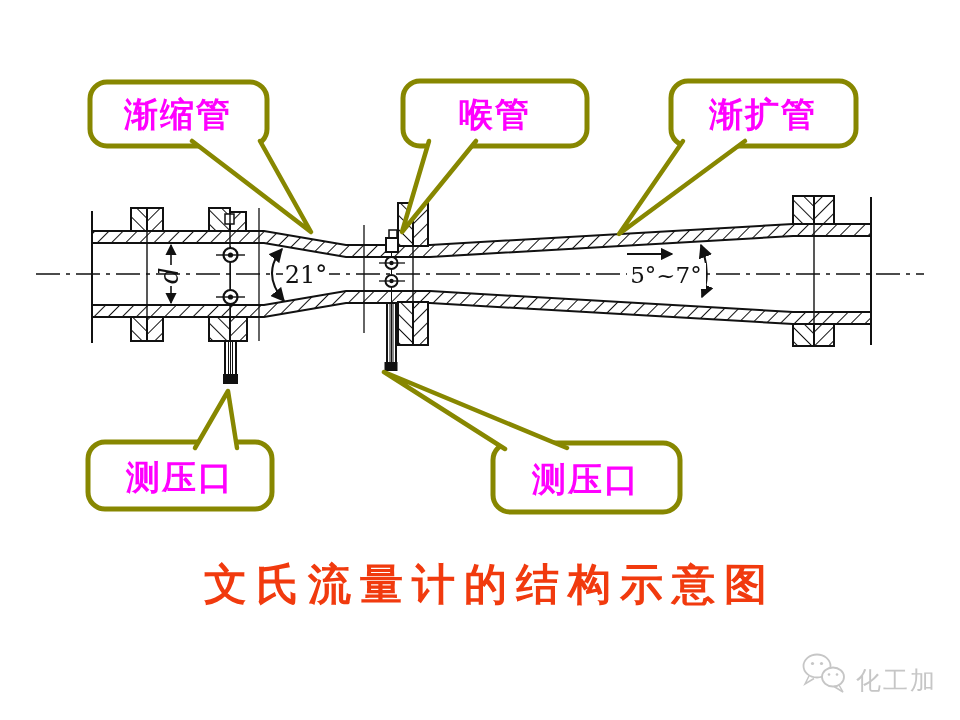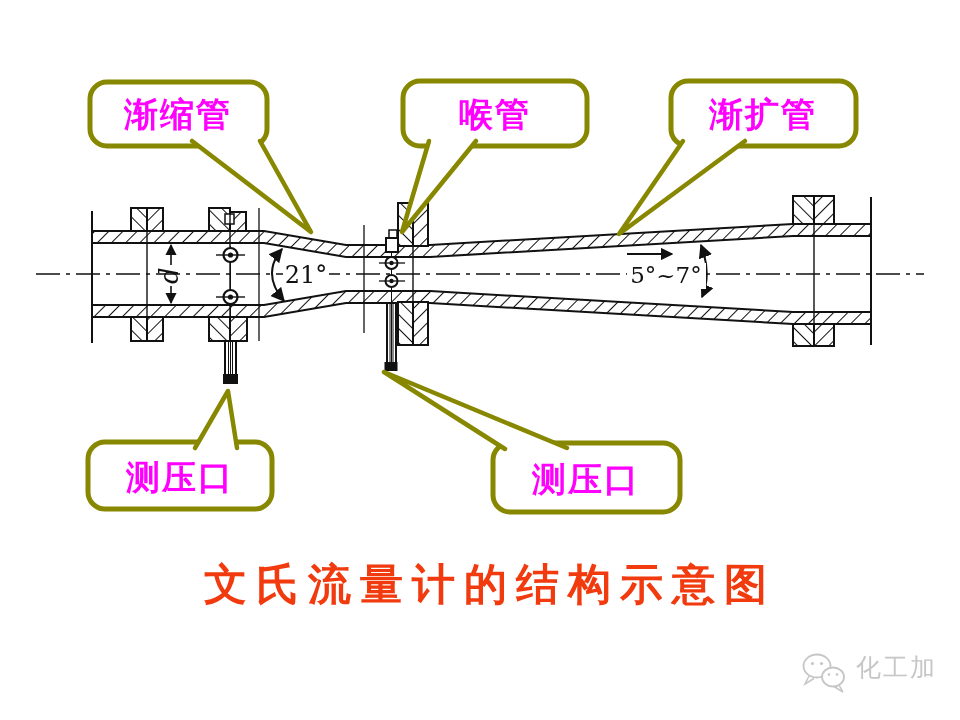--- a/index.html
+++ b/index.html
@@ -20,21 +20,21 @@
     fill:var(--callout-text,#f0f);text-anchor:middle;letter-spacing:2px;
   }
   .anno{font-family:"DejaVu Serif",serif;fill:var(--ink,#111);}
   .caption{
     position:absolute;left:0;top:556px;width:100%;text-align:center;
     transform:translateX(10px);
     font-family:"DejaVu Serif",serif;font-weight:bold;font-size:43px;
     letter-spacing:9px;color:var(--caption-text,#f13a0e);white-space:nowrap;
   }
   .watermark{
-    position:absolute;left:800px;top:651px;display:flex;align-items:flex-start;gap:8px;
+    position:absolute;left:800px;top:651px;display:flex;align-items:flex-end;gap:8px;
     color:var(--watermark,#c9c9c9);font-size:25px;letter-spacing:2px;
   }
 </style>
 </head>
 <body>
 
 <div class="stage">
 
   <svg width="960" height="720" viewBox="0 0 960 720">
     <defs>

